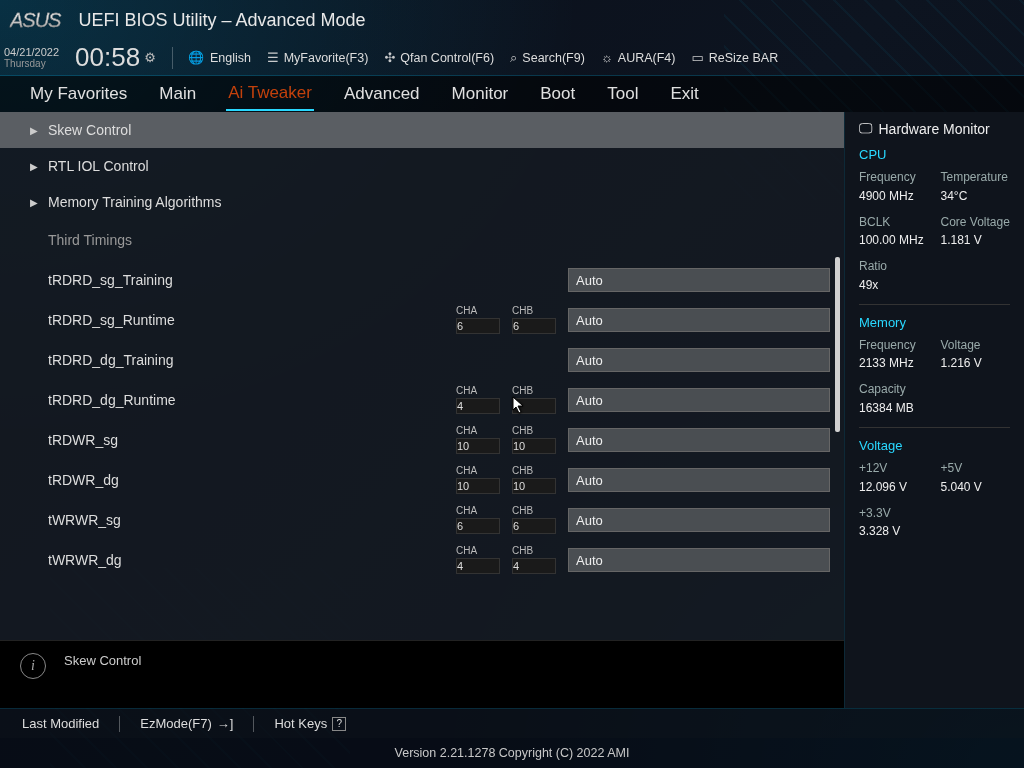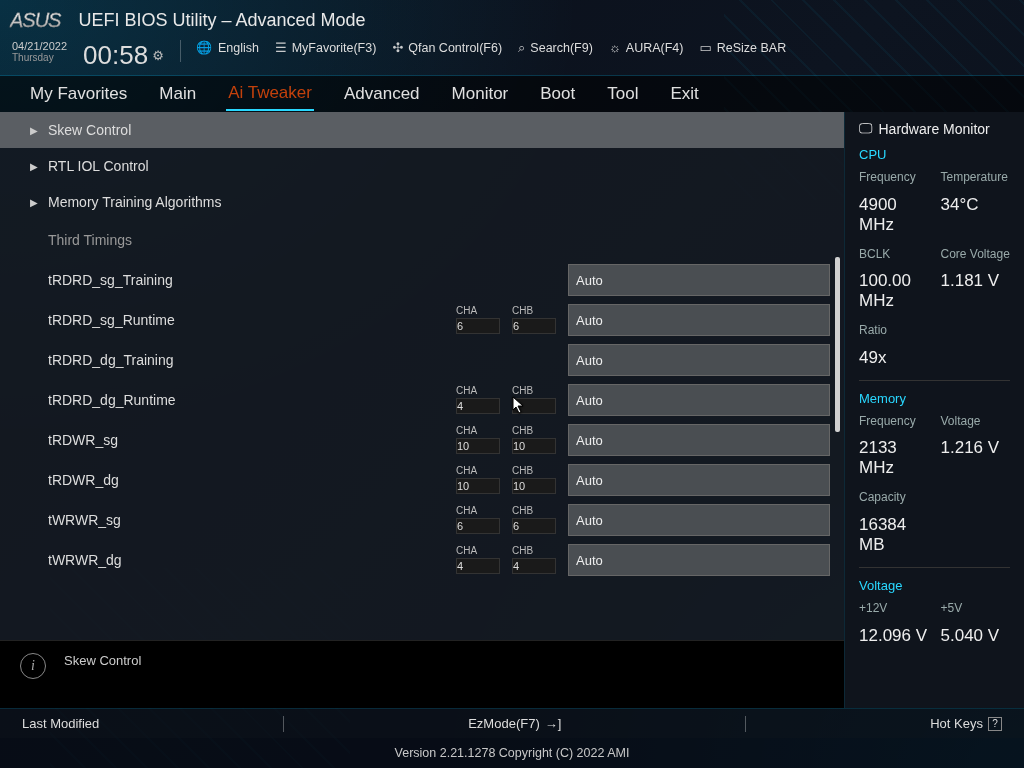--- a/index.html
+++ b/index.html
@@ -8,21 +8,21 @@
   radial-gradient(ellipse at top left,rgba(0,200,255,.18) 0%,transparent 40%),
   radial-gradient(ellipse at bottom right,rgba(0,200,255,.15) 0%,transparent 40%),
   linear-gradient(135deg,#0a0f1a 0%,#0d1420 50%,#0a0f1a 100%);
   z-index:-1}
 .bg-tech::before,.bg-tech::after{content:"";position:absolute;background:repeating-linear-gradient(45deg,transparent 0 20px,rgba(0,200,255,.05) 20px 22px);width:300px;height:200px}
 .bg-tech::before{top:0;right:0}
 .bg-tech::after{bottom:0;left:50px;transform:rotate(180deg)}
 .header{height:40px;display:flex;align-items:center;padding:0 10px;gap:14px}
 .logo{font-weight:400;font-style:italic;font-size:20px;letter-spacing:-1px;background:linear-gradient(#fff,#999);-webkit-background-clip:text;color:transparent;padding-right:4px;-webkit-text-stroke:.3px #666}
 .title{font-size:18px;font-weight:500;color:#e8e8e8}
-.toolbar{height:36px;display:flex;align-items:flex-start;padding:0 12px;gap:16px;font-size:13px;color:#ddd;border-bottom:1px solid rgba(0,200,255,.2)}
+.toolbar{height:36px;display:flex;align-items:center;padding:0 4px;gap:16px;font-size:13px;color:#ddd;border-bottom:1px solid rgba(0,200,255,.2)}
 .dt{line-height:1.1}
 .dt .date{font-size:11px;color:#ccc}
 .dt .day{font-size:10px;color:#999}
 .clock{font-size:26px;font-weight:400;margin-right:0;display:flex;align-items:center;gap:4px}
 .clock .gear{font-size:13px;color:#bbb}
 .vsep{width:1px;height:22px;background:rgba(255,255,255,.25)}
 .tool-item{display:flex;align-items:center;gap:5px;cursor:pointer;font-size:12.5px;white-space:nowrap}
 .tool-item .ico{font-size:13px;opacity:.9}
 .tabs{height:36px;display:flex;align-items:center;padding:0 28px;gap:28px;background:rgba(0,0,0,.55)}
 .tab{font-size:17px;color:#e0e0e0;cursor:pointer;padding:6px 2px}
@@ -34,34 +34,34 @@
 .row{display:flex;align-items:center;min-height:36px;padding:0 10px 0 48px;font-size:14px;color:#ddd}
 .row.sel{background:#5a5e63}
 .row .chev{position:absolute;left:30px;font-size:10px;color:#ccc}
 .row.sub{padding-left:48px;color:#999;min-height:40px}
 .row.param{min-height:40px;padding-right:14px}
 .row .name{flex:1}
 .cha-chb{display:flex;gap:12px;margin-right:12px}
 .cha-chb .col{width:44px;text-align:left}
 .cha-chb .lbl{font-size:10px;color:#bbb;line-height:1}
 .cha-chb .val{font-size:11px;background:#1a1a1a;border:1px solid #333;padding:1px 0;margin-top:2px}
-.dropdown{width:262px;height:32px;background:#4a4e52;border:1px solid #666;display:flex;align-items:center;padding:0 7px;font-size:13px;color:#eee;cursor:pointer}
+.dropdown{width:262px;height:24px;background:#4a4e52;border:1px solid #666;display:flex;align-items:center;padding:0 7px;font-size:13px;color:#eee;cursor:pointer}
 .scrollbar{position:absolute;right:4px;top:145px;width:5px;height:175px;background:#d0d0d0;border-radius:2px}
 .info-bar{height:68px;background:#000;display:flex;align-items:flex-start;padding:12px 20px;gap:18px;font-size:13px;color:#ccc;border-top:1px solid #222}
 .info-bar .iicon{width:26px;height:26px;border:1.5px solid #888;border-radius:50%;display:flex;align-items:center;justify-content:center;font-family:serif;font-style:italic;font-size:14px;color:#aaa}
 .side{width:180px;background:rgba(15,20,28,.9);padding:8px 14px;font-size:13px;border-left:1px solid rgba(0,200,255,.12)}
 .side h3{font-size:14px;font-weight:500;color:#eee;display:flex;align-items:center;gap:6px;margin-bottom:10px}
 .side .sec{color:#29d8ff;font-size:13px;margin:10px 0 8px;font-weight:400}
 .side .kv{display:flex;gap:12px;margin-bottom:12px}
 .side .kv>div{flex:1}
 .side .k{font-size:12px;color:#9aa;line-height:1.3}
-.side .v{font-size:17px;color:#eee;margin-top:9px}
+.side .v{font-size:12px;color:#eee;margin-top:3px}
 .side hr{border:none;border-top:1px solid #333;margin:8px 0}
 .bottom{position:absolute;left:0;right:0;bottom:0}
-.actions{height:30px;display:flex;justify-content:space-between;align-items:center;padding:0 22px;gap:20px;font-size:13px;color:#ddd;background:rgba(10,15,22,.8);border-top:1px solid rgba(0,200,255,.15)}
+.actions{height:30px;display:flex;justify-content:flex-start;align-items:center;padding:0 22px;gap:20px;font-size:13px;color:#ddd;background:rgba(10,15,22,.8);border-top:1px solid rgba(0,200,255,.15)}
 .actions .sep{width:1px;height:16px;background:rgba(255,255,255,.3)}
 .actions .item{display:flex;align-items:center;gap:5px;cursor:pointer}
 .actions .box{width:14px;height:14px;border:1px solid #888;display:inline-flex;align-items:center;justify-content:center;font-size:10px}
 .version{height:30px;display:flex;align-items:center;justify-content:center;font-size:12.5px;color:#c8c8c8;background:rgba(5,10,18,.7)}
 .cursor{position:absolute;left:512px;top:396px;width:14px;height:18px;z-index:50;pointer-events:none}
 .cursor svg{filter:drop-shadow(0 0 1px #000)}
 </style>
 </head>
 <body>
 <div class="bg-tech"></div>
@@ -299,20 +299,27 @@
     <div class="kv">
         <div>
           <div class="k">+12V</div>
           <div class="v">12.096 V</div>
         </div>
         <div>
           <div class="k">+5V</div>
           <div class="v">5.040 V</div>
         </div>
       </div>
+    <div class="kv">
+        <div>
+          <div class="k">+3.3V</div>
+          <div class="v">3.328 V</div>
+        </div>
+        <div></div>
+      </div>
   </div>
 </div>
 
 <div class="bottom">
   <div class="actions">
     <div class="item">Last Modified</div>
     <div class="sep"></div>
     <div class="item">
         <span>EzMode(F7)</span>
         <span>→]</span>

